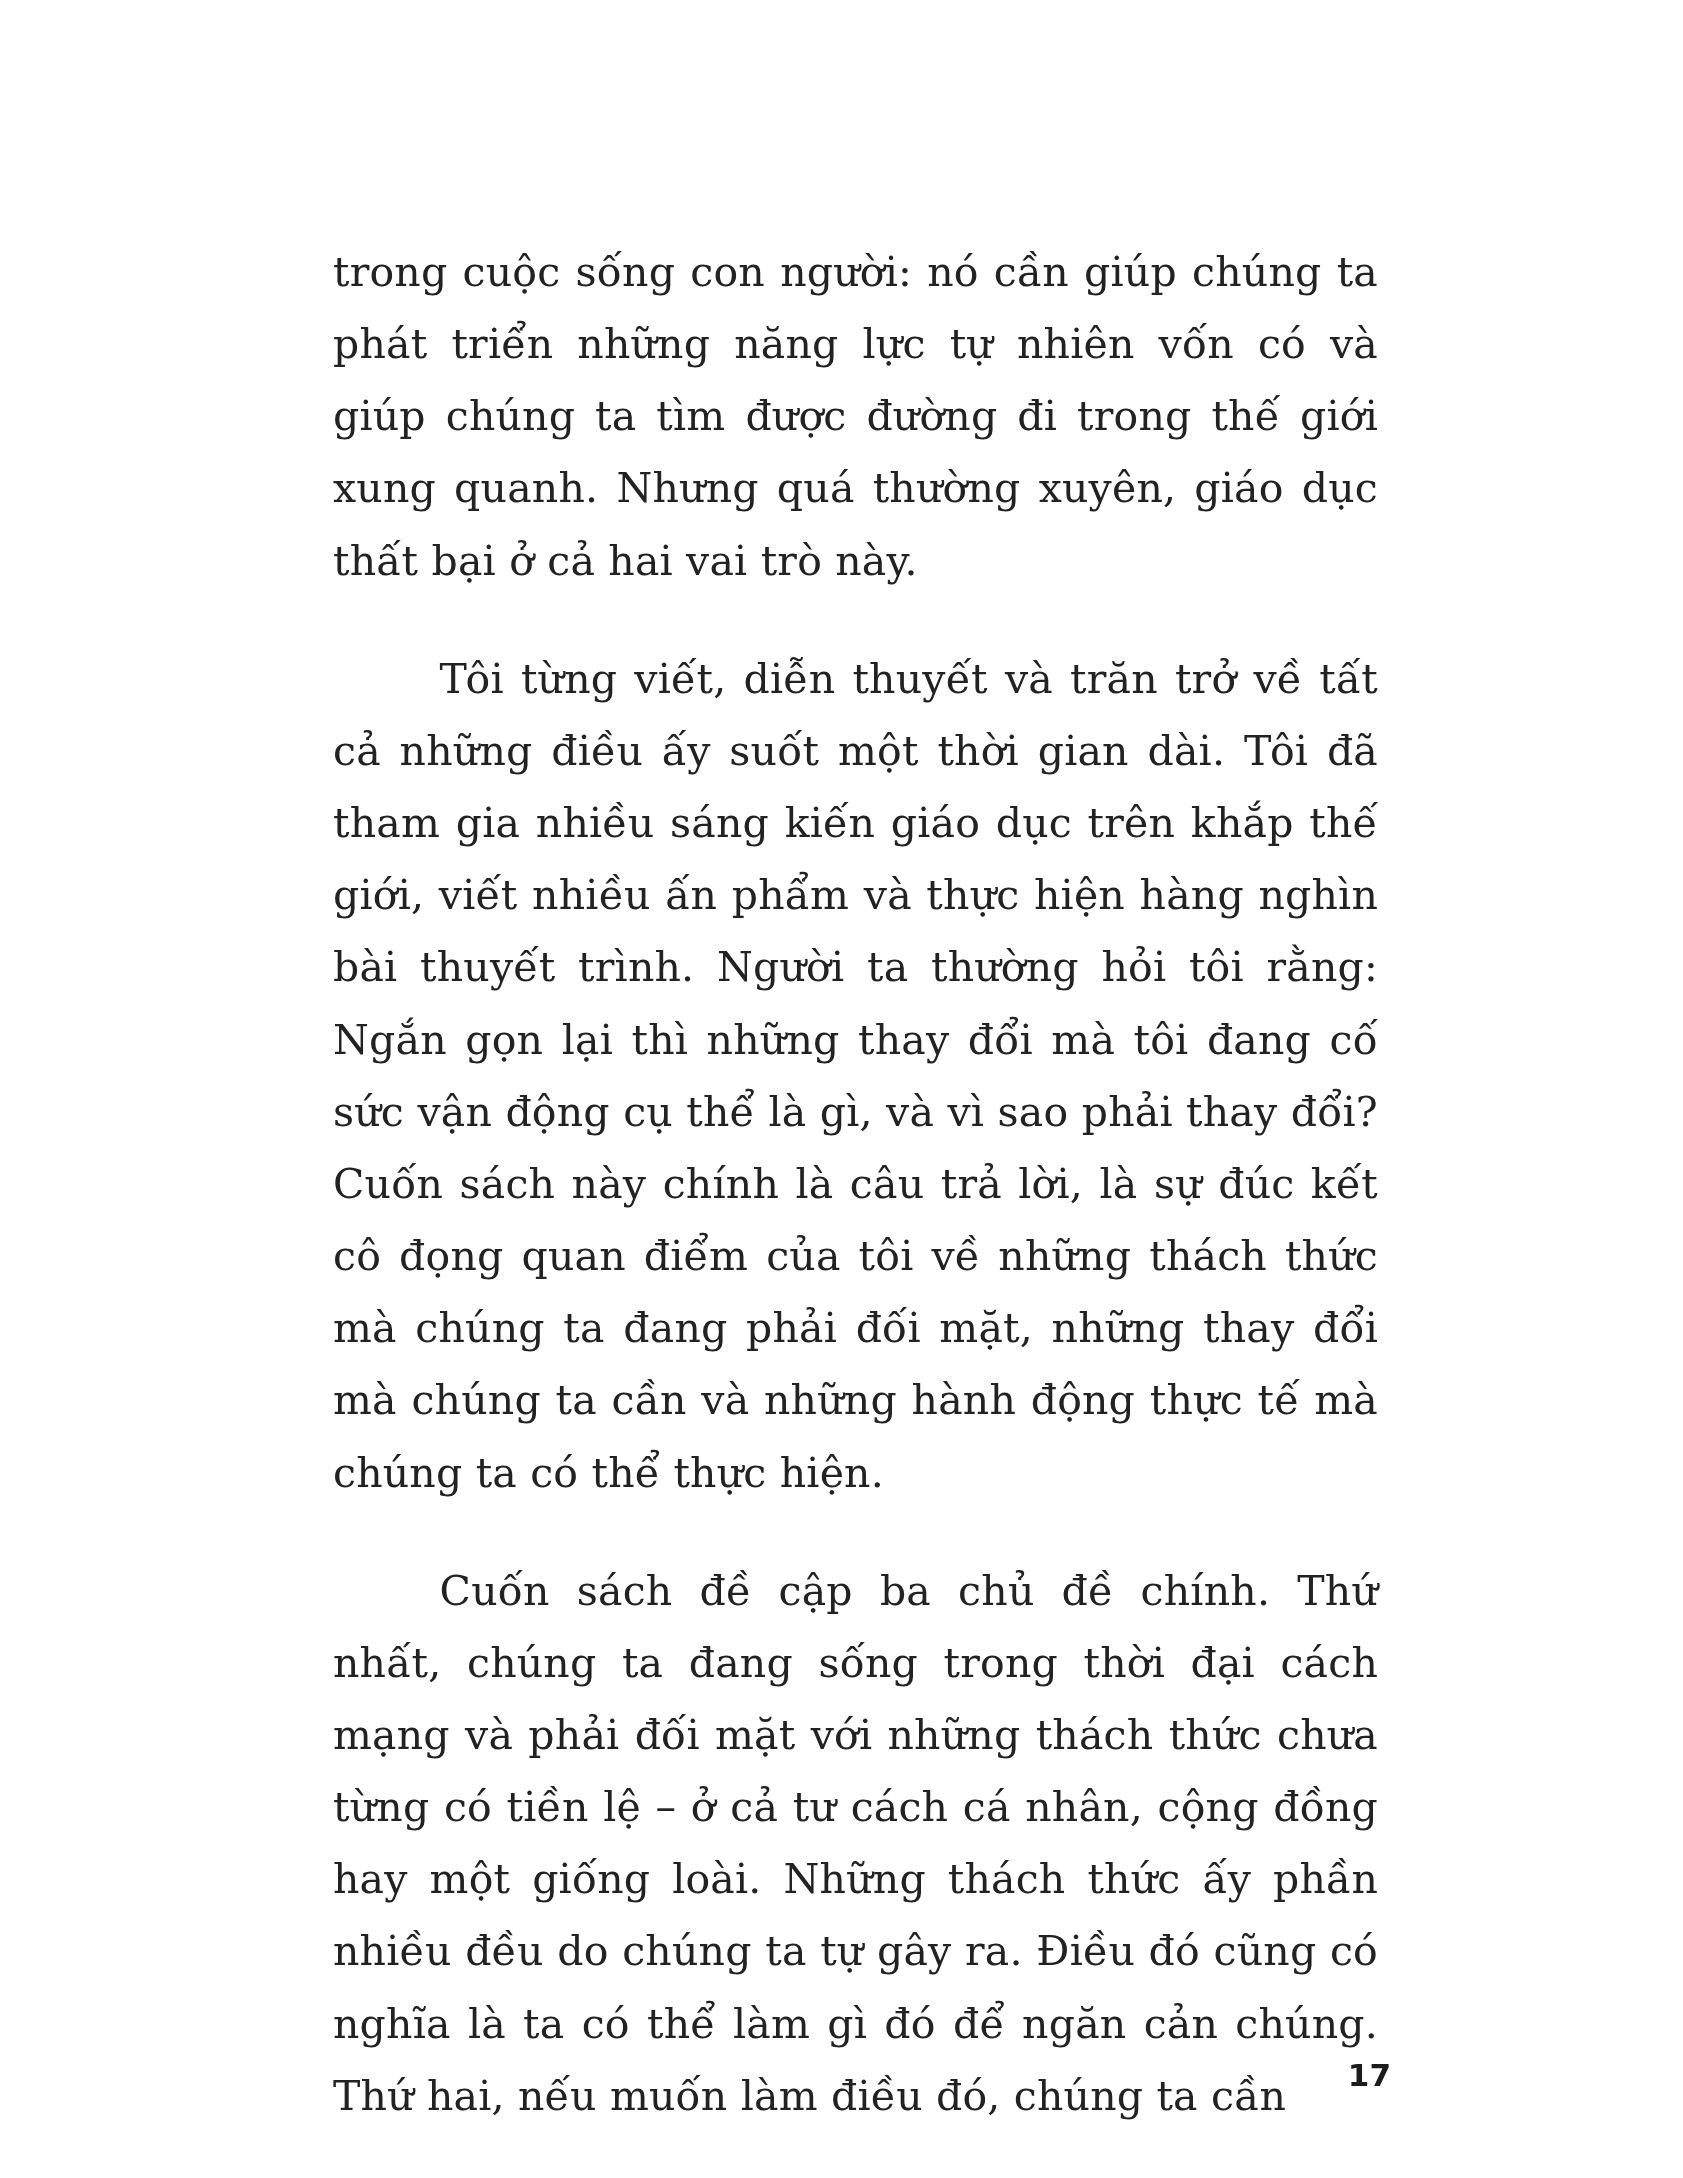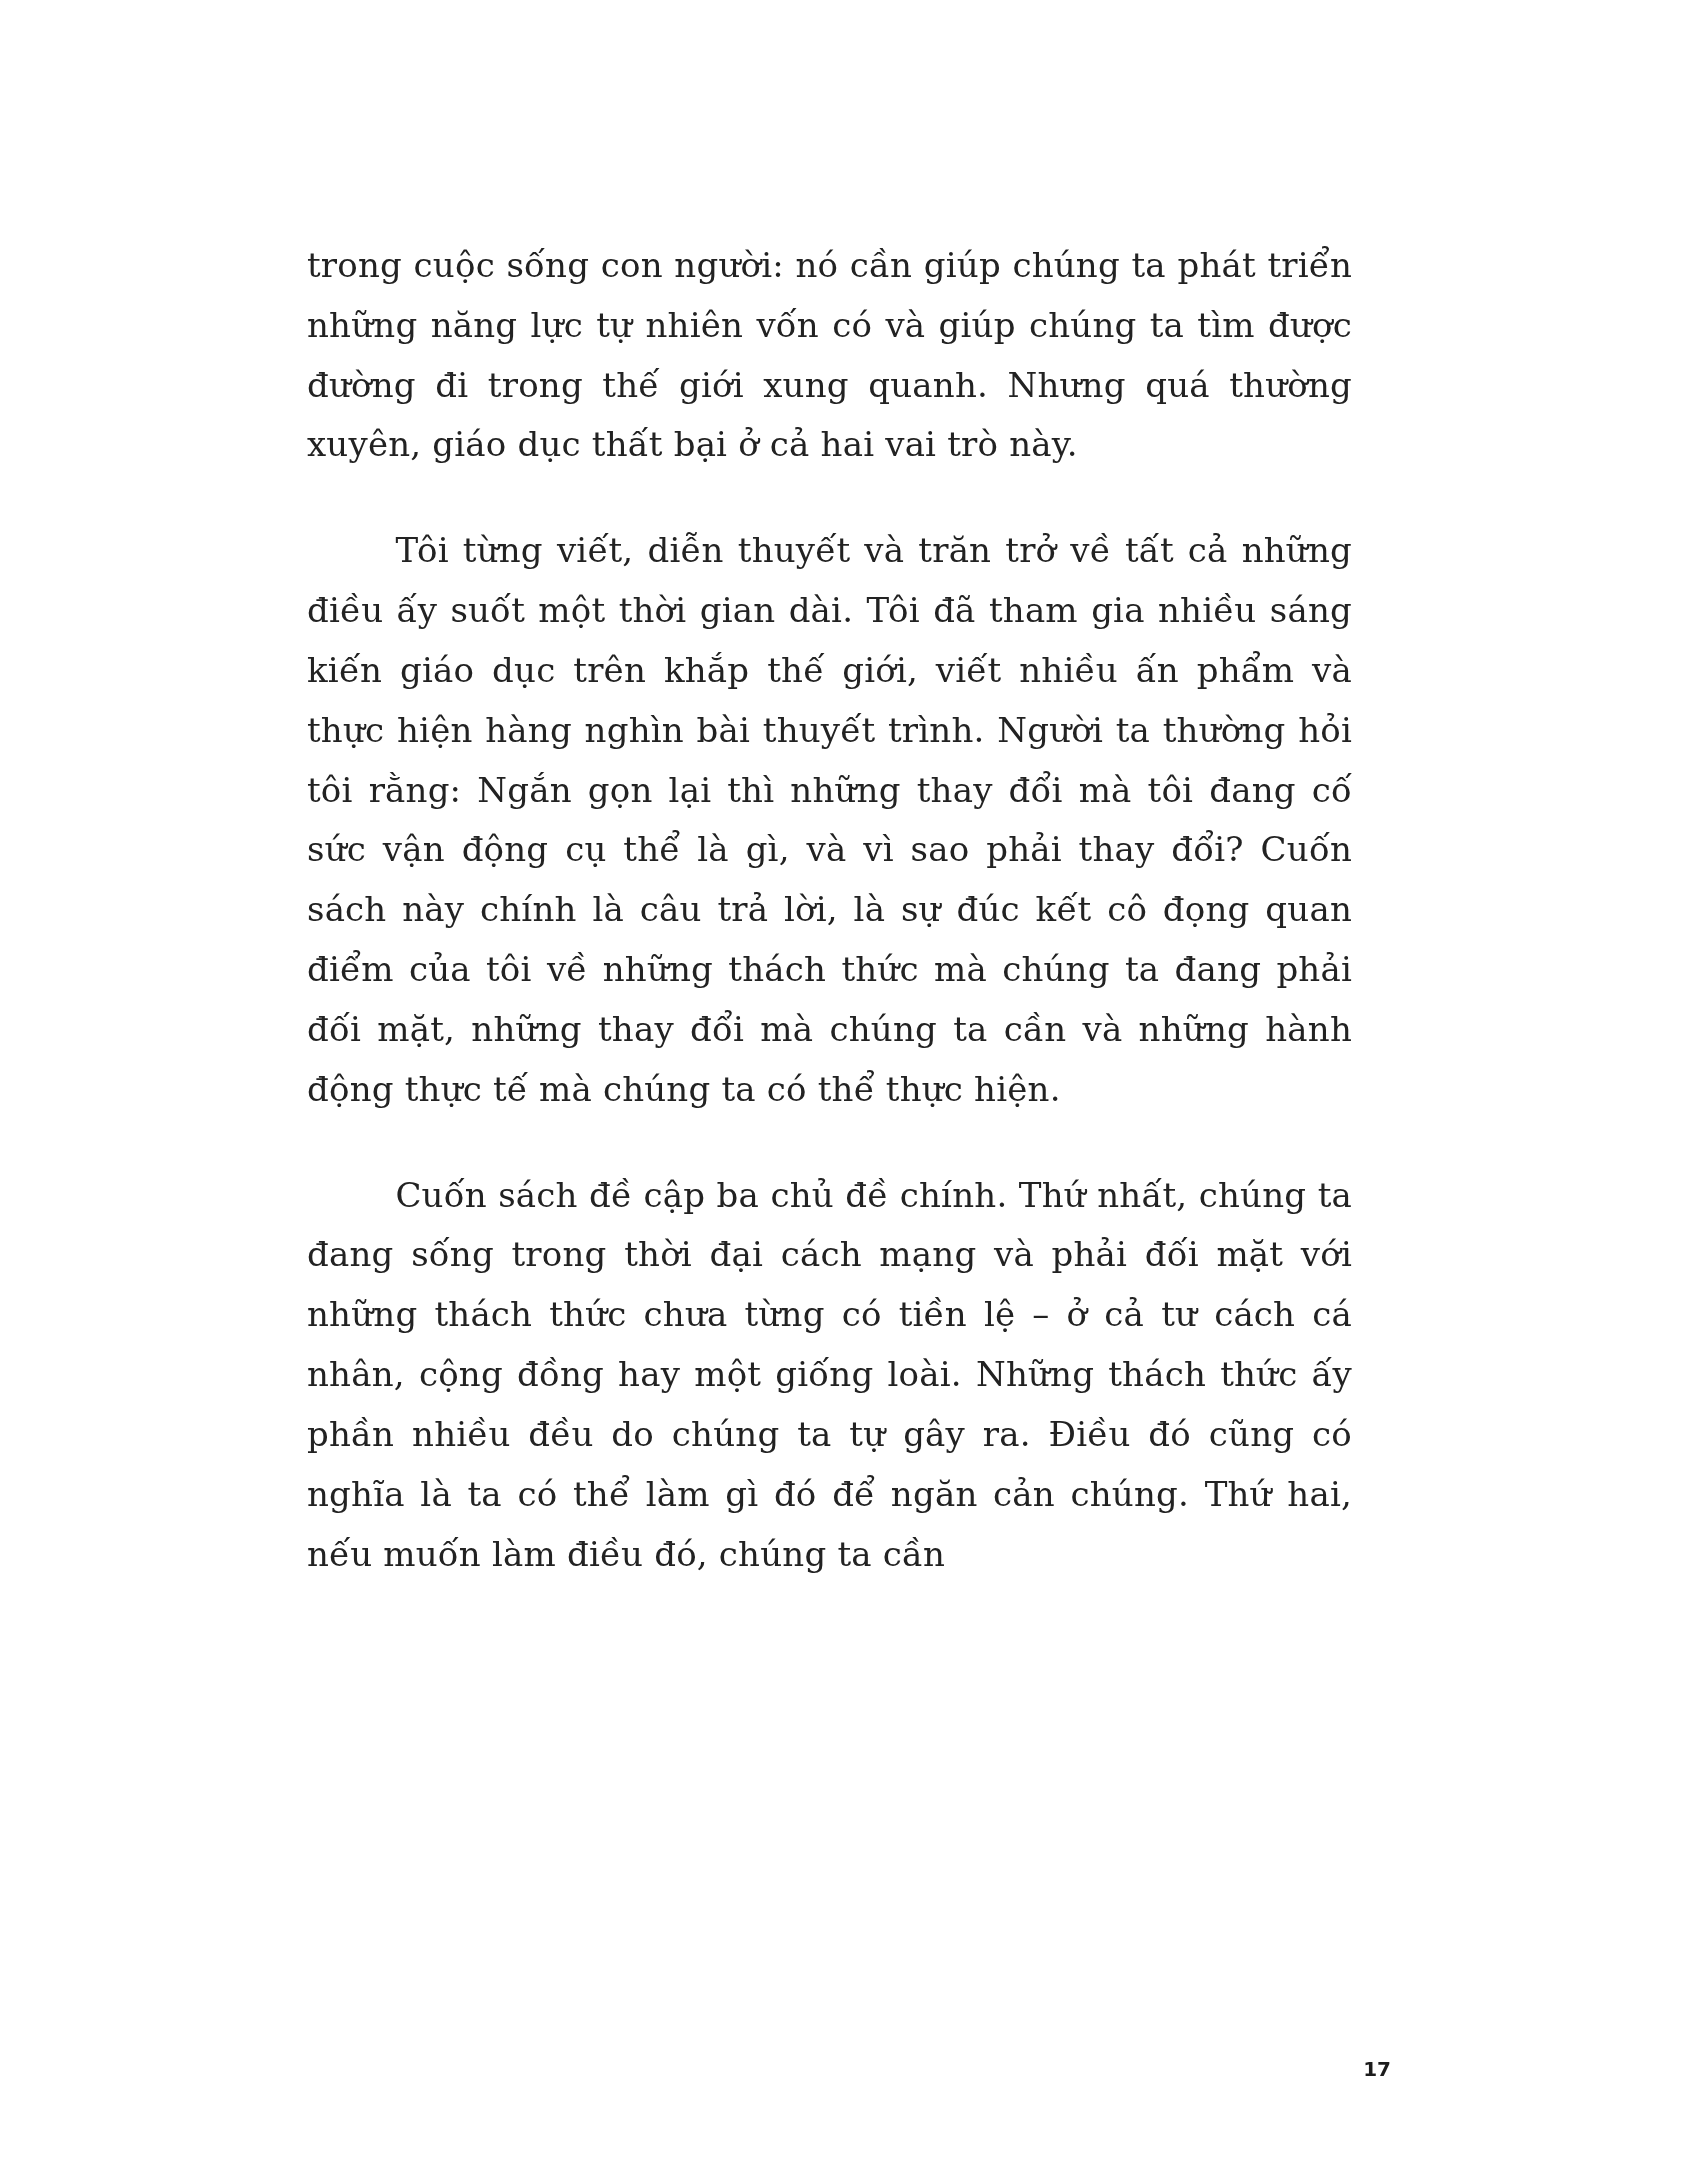--- a/index.html
+++ b/index.html
@@ -15,44 +15,44 @@
     color: #222222;
     overflow: hidden;
   }
   .page {
     position: absolute;
     inset: 0;
     background: #ffffff;
   }
   .text-block {
     position: absolute;
-    left: 307px;
+    left: 333px;
     top: 236px;
     width: 1045px;
-    font-size: 34px;
+    font-size: 41px;
     line-height: 1.76;
     text-align: justify;
     text-justify: inter-word;
     letter-spacing: 0.2px;
   }
   .text-block p {
     margin: 0 0 46px 0;
   }
   .text-block p.indent {
     text-indent: 2.6em;
   }
   .page-number {
     position: absolute;
     top: 2057px;
     left: 1332px;
     width: 59px;
     text-align: right;
     font-family: "DejaVu Sans", "Liberation Sans", sans-serif;
     font-weight: 700;
-    font-size: 20px;
+    font-size: 31px;
     color: #1c1c1c;
   }
 </style>
 </head>
 <body>
 
 <div class="page">
   <div class="text-block">
     <p>trong cuộc sống con người: nó cần giúp chúng ta phát triển những năng lực tự nhiên vốn có và giúp chúng ta tìm được đường đi trong thế giới xung quanh. Nhưng quá thường xuyên, giáo dục thất bại ở cả hai vai trò này.</p>
     <p class="indent">Tôi từng viết, diễn thuyết và trăn trở về tất cả những điều ấy suốt một thời gian dài. Tôi đã tham gia nhiều sáng kiến giáo dục trên khắp thế giới, viết nhiều ấn phẩm và thực hiện hàng nghìn bài thuyết trình. Người ta thường hỏi tôi rằng: Ngắn gọn lại thì những thay đổi mà tôi đang cố sức vận động cụ thể là gì, và vì sao phải thay đổi? Cuốn sách này chính là câu trả lời, là sự đúc kết cô đọng quan điểm của tôi về những thách thức mà chúng ta đang phải đối mặt, những thay đổi mà chúng ta cần và những hành động thực tế mà chúng ta có thể thực hiện.</p>

